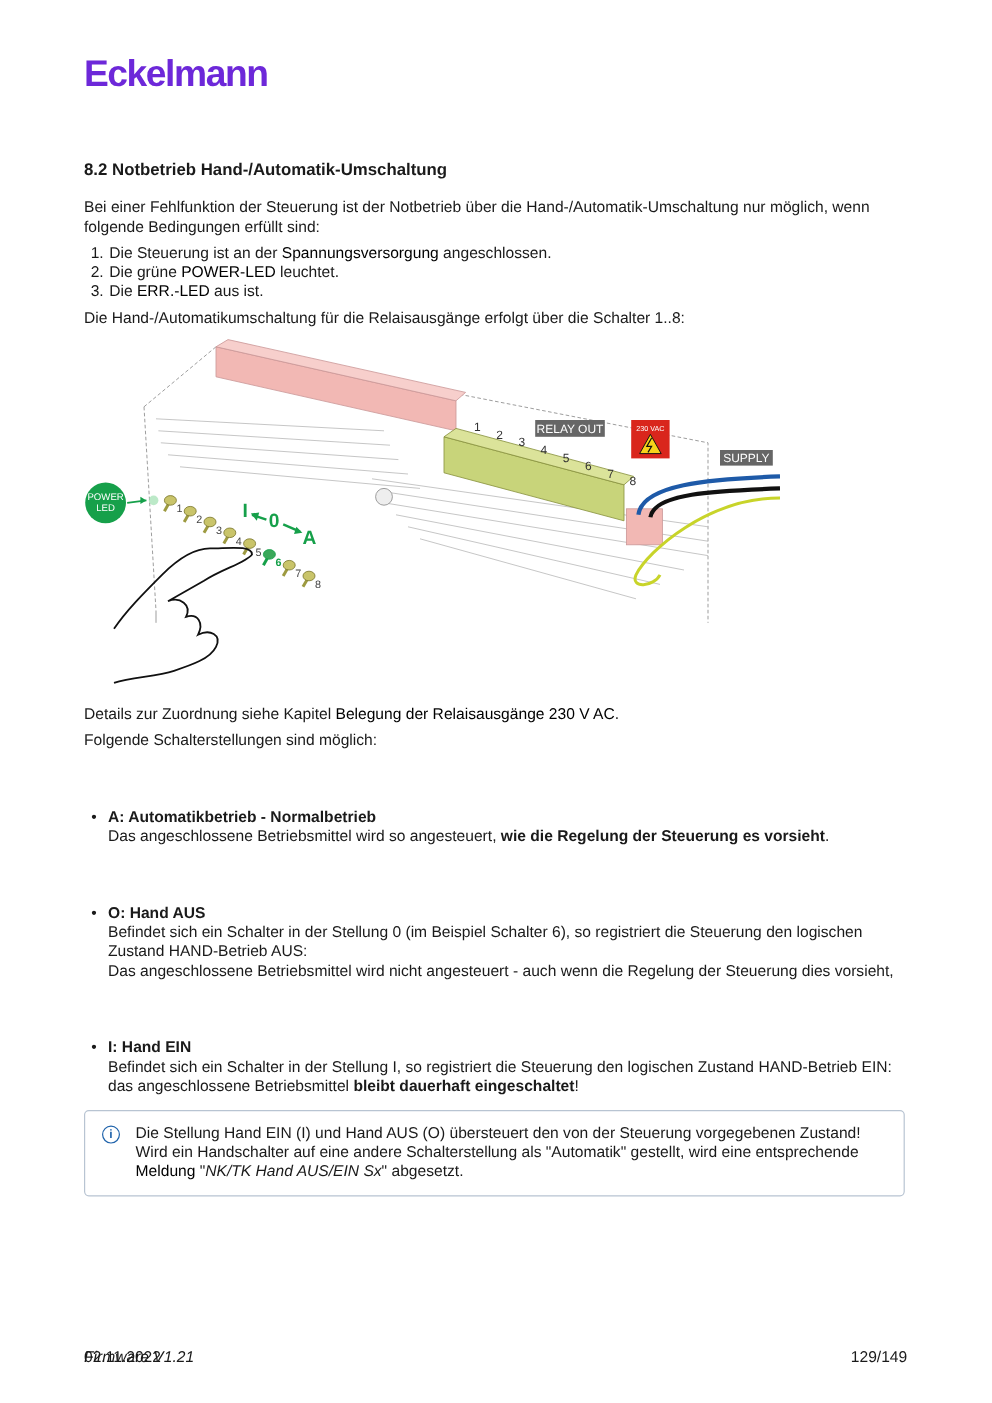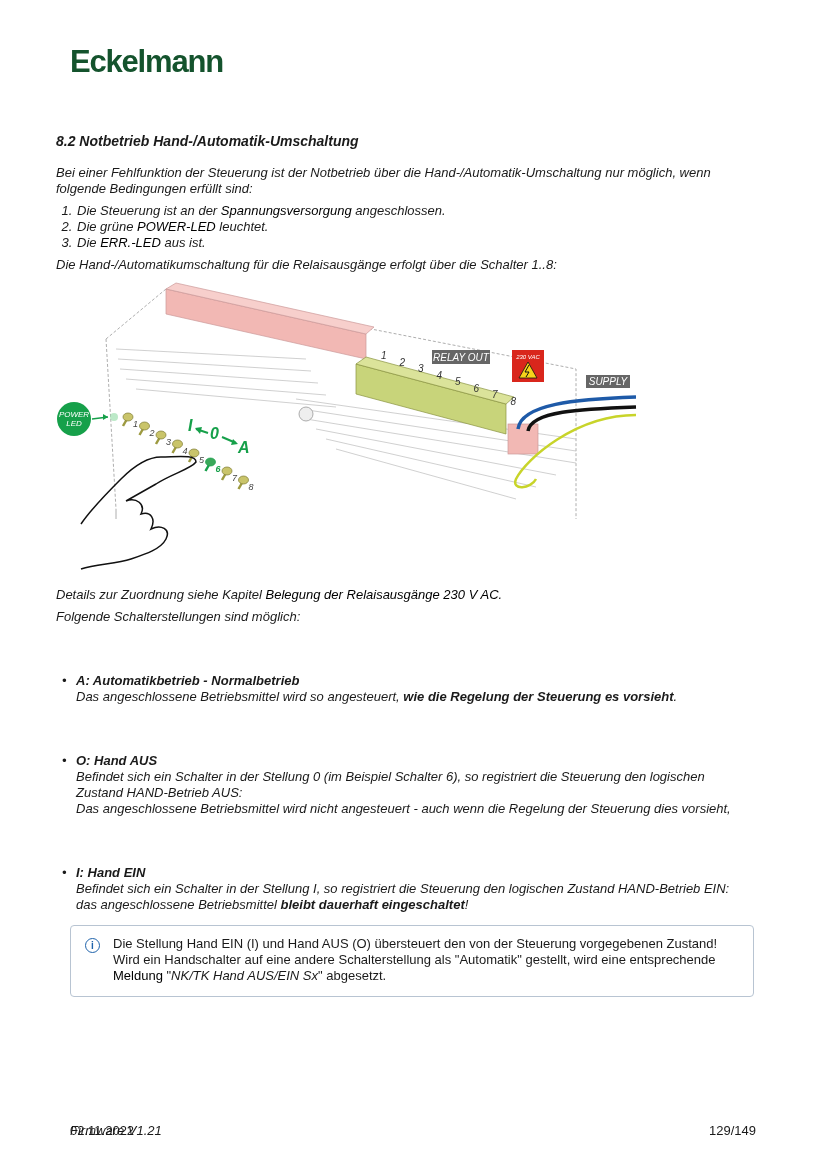--- a/index.html
+++ b/index.html
@@ -1,18 +1,18 @@
 <!DOCTYPE html>
 <html><head>
 <meta charset="utf-8">
 <style>
   html, body { margin:0; padding:0; background:#fff; }
   body { width:827px; height:1169px; position:relative; font-family:"Liberation Sans", sans-serif; color:#1a1a1a; font-size:13px; }
-  .logo { position:absolute; left:70px; top:44px; font-family:"Liberation Sans", sans-serif; font-weight:bold; font-size:31px; color:#14532d; letter-spacing:-1.2px; }
-  .content { position:absolute; left:56px; top:133px; width:690px;font-style:italic; }
+  .logo { position:absolute; left:70px; top:44px; font-family:"Liberation Sans", sans-serif; font-weight:bold; font-size:31px; color:#6d28d9; letter-spacing:-1.2px; }
+  .content { position:absolute; left:70px; top:133px; width:690px; }
   h2 { font-size:14px; font-weight:bold; margin:0 0 16px 0; }
   p { margin:0 0 6px 0; line-height:16px; }
   a, .link { color:#000000; text-decoration:none; }
   ol { margin:0 0 6px 0; padding-left:20px; }
   ol li { line-height:16px; padding-left:1px; }
   .figure { position:relative; width:690px; height:300px; margin:6px 0 8px 0; }
   ul.opts { list-style:none; margin:0; padding:0; }
   ul.opts li { position:relative; padding-left:20px; line-height:16px; margin-bottom:0; }
   ul.opts li:before { content:"•"; position:absolute; left:6px; top:0; }
   .title-b { font-weight:bold;margin-top:48px; }

